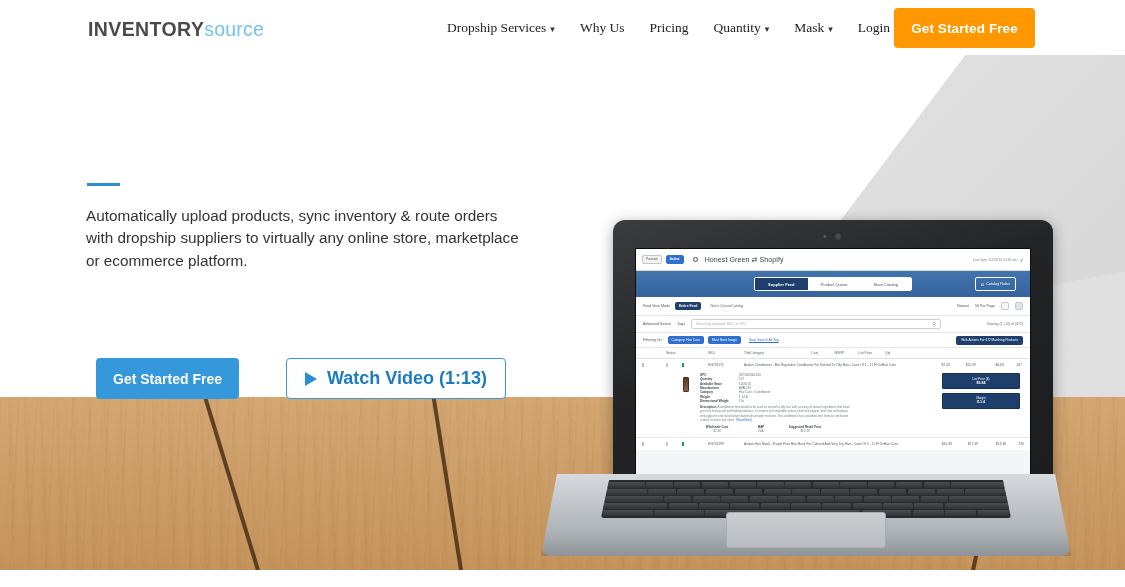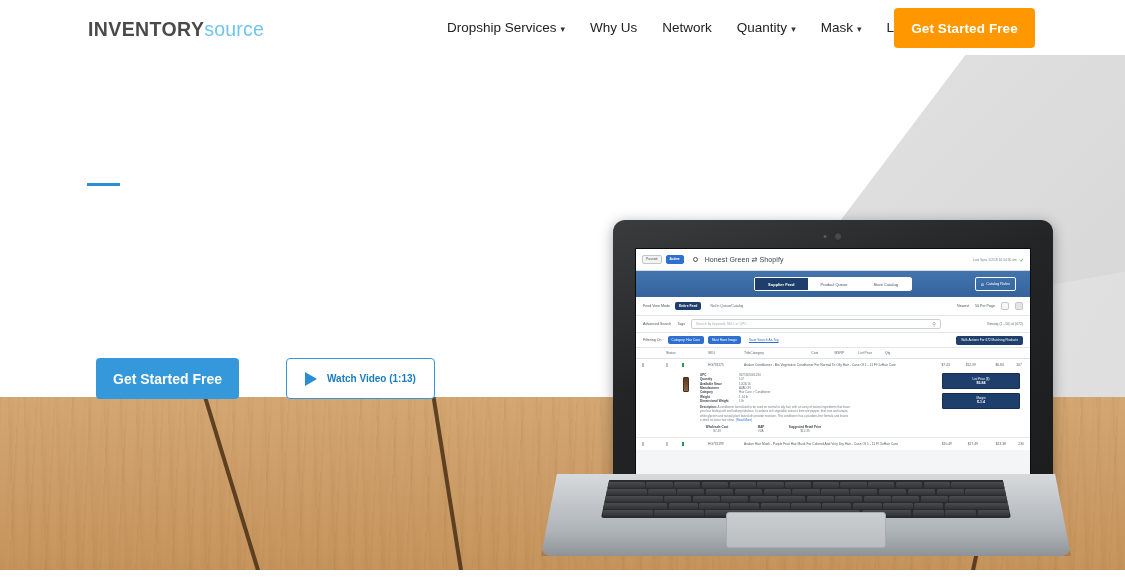--- a/index.html
+++ b/index.html
@@ -15,21 +15,21 @@
   .header {
     position:absolute; top:0; left:0; width:1125px; height:55px;
     background:#ffffff; z-index:60;
     display:flex; align-items:center;
   }
   .logo { position:absolute; left:88px; top:18px; font-size:19.5px; letter-spacing:.2px; white-space:nowrap; }
   .logo .lg-a { color:#4a4a4a; font-weight:bold; letter-spacing:.4px; }
   .logo .lg-b { color:#6fc5f0; font-weight:400; letter-spacing:.2px; }
   .logo .lg-o { position:relative; display:inline-block; }
 
-  .nav { position:absolute; left:447px; top:0; height:55px; display:flex; align-items:center; gap:25px; }
+  .nav { position:absolute; left:447px; top:0; height:55px; display:flex; align-items:center; gap:25px;font-family:Liberation Serif, serif; }
   .nav-item {
     font-size:13.5px; color:#222; cursor:pointer; white-space:nowrap;
     display:flex; align-items:center; gap:4px; font-weight:500;
   }
   .caret { font-size:9px; color:#333; position:relative; top:1px; }
 
   .cta-top {
     position:absolute; left:894px; top:8px; width:141px; height:40px;
     background:#fe9700; color:#fff; border:none; border-radius:4px;
     font-size:13.5px; font-weight:bold; font-family:inherit; cursor:pointer;
@@ -100,21 +100,21 @@
   .subcopy { font-size:15.3px; line-height:1.47; color:#333; width:442px; }
 
   .btn-row { position:absolute; left:96px; top:303px; display:flex; align-items:center; gap:47px; z-index:20; }
   .btn-primary {
     width:143px; height:41px; background:#3498db; color:#fff; border:none; border-radius:4px;
     font-size:14px; font-weight:bold; font-family:inherit; cursor:pointer;
     display:flex; align-items:center; justify-content:center;
   }
   .btn-video {
     height:41px; padding:13px 18px; background:#fff; border:1px solid #3498db; border-radius:4px;
-    color:#1a7cc2; font-size:10px; font-weight:bold; font-family:inherit; cursor:pointer;
+    color:#1a7cc2; font-size:18px; font-weight:bold; font-family:inherit; cursor:pointer;
     display:flex; align-items:center; gap:10px; white-space:nowrap;
   }
   .play-tri {
     width:0; height:0; border-left:12px solid #2a8ed4;
     border-top:7.5px solid transparent; border-bottom:7.5px solid transparent;
   }
 
   
   .laptop { position:absolute; left:541px; top:110px; width:530px; height:425px; z-index:30; }
 
@@ -276,21 +276,21 @@
 
     <div class="nav">
       <div class="nav-item">
         <span>Dropship Services</span>
         <span class="caret">▾</span>
       </div>
       <div class="nav-item">
         <span>Why Us</span>
       </div>
       <div class="nav-item">
-        <span>Network</span>
+        <span>Pricing</span>
       </div>
       <div class="nav-item">
         <span>Quantity</span>
         <span class="caret">▾</span>
       </div>
       <div class="nav-item">
         <span>Mask</span>
         <span class="caret">▾</span>
       </div>
       <div class="nav-item">
@@ -313,20 +313,21 @@
       <div class="plank-seam seam1"></div>
       <div class="plank-seam seam2"></div>
       <div class="plank-seam seam3"></div>
 
     </div>
 
     <div class="copy">
       <h1 class="headline">
       </h1>
       <div class="rule"></div>
+      <p class="subcopy">Automatically upload products, sync inventory &amp; route orders with dropship suppliers to virtually any online store, marketplace or ecommerce platform.</p>
     </div>
 
     <div class="btn-row">
       <button class="btn-primary">Get Started Free</button>
       <button class="btn-video">
         <span class="play-tri"></span>
         <span>Watch Video (1:13)</span>
       </button>
     </div>
 

